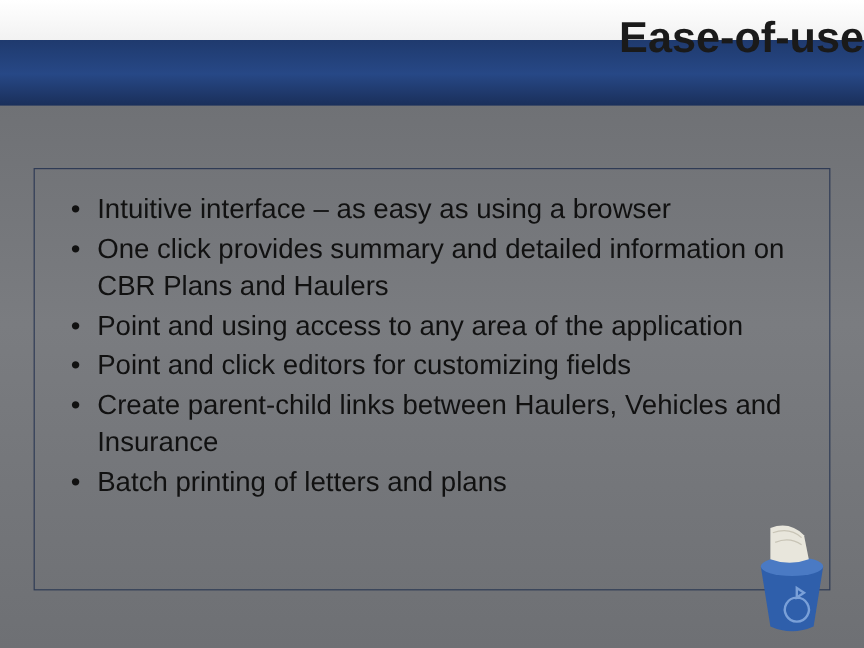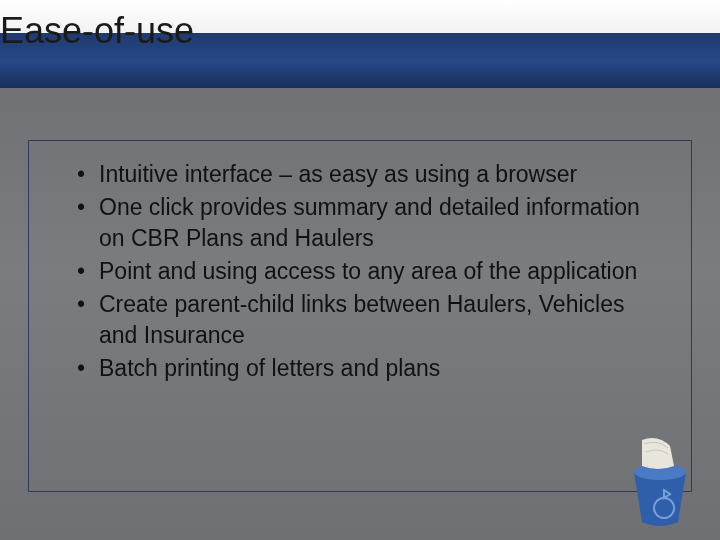--- a/index.html
+++ b/index.html
@@ -14,41 +14,41 @@
   .header-bar {
     position: relative;
     height: 88px;
     background: linear-gradient(180deg, #ffffff 0%, #f2f2f2 38%, #1f3a6e 38%, #274886 70%, #1a2f5a 100%);
   }
   .title {
     position: absolute;
     top: 10px;
     left: 0;
     right: 0;
-    text-align: left;
+    text-align: right;
     font-size: 36px;
     color: #1a1a1a;
-    font-weight: 400;
+    font-weight: 700;
   }
   .logo {
     position: absolute;
     left: 14px;
     top: 6px;
     width: 78px;
     height: 52px;
   }
   .content-box {
     position: absolute;
     left: 28px;
     right: 28px;
     top: 140px;
     bottom: 48px;
     border: 1px solid #2f3b55;
     background: rgba(255,255,255,0.0);
-    padding: 18px 22px 18px 48px;
+    padding: 18px 22px 18px 30px;
   }
   .bullet-list {
     list-style: none;
     color: #111;
     font-size: 23px;
     line-height: 1.35;
   }
   .bullet-list li {
     position: relative;
     padding-left: 22px;
@@ -74,20 +74,21 @@
 
 <div class="header-bar">
   <div class="title">Ease-of-use</div>
 </div>
 
 <div class="content-box">
   <ul class="bullet-list">
     <li>Intuitive interface – as easy as using a browser</li>
     <li>One click provides summary and detailed information on CBR Plans and Haulers</li>
     <li>Point and using access to any area of the application</li>
+    <li>Point and click editors for customizing fields</li>
     <li>Create parent-child links between Haulers, Vehicles and Insurance</li>
     <li>Batch printing of letters and plans</li>
   </ul>
 </div>
 
 <div class="corner-art">
   <svg viewBox="0 0 96 96" width="96" height="96">
     <path d="M22 40 L74 40 L66 90 Q48 98 30 90 Z" fill="#2f5fab"></path>
     <ellipse cx="48" cy="40" rx="26" ry="8" fill="#4a7ac4"></ellipse>
     <path d="M52 66 a10 10 0 1 0 0.1 0 M52 58 l6 4 -6 4 Z" fill="none" stroke="#7aa0d8" stroke-width="2"></path>

